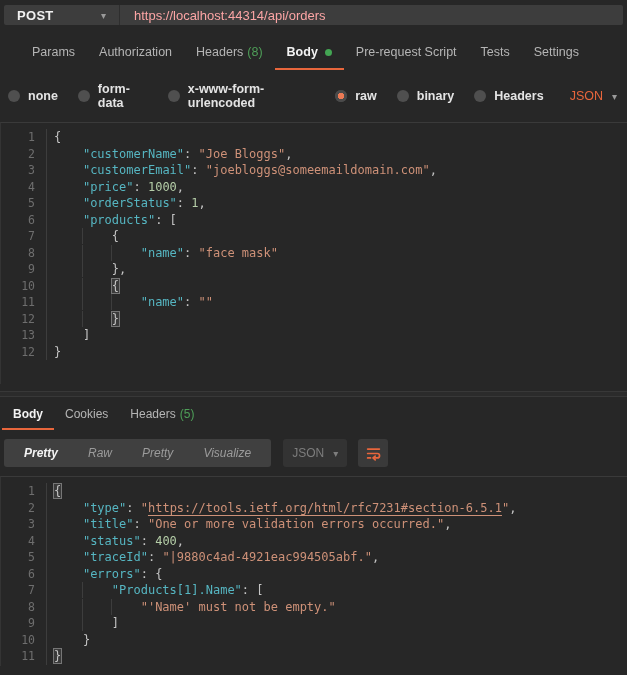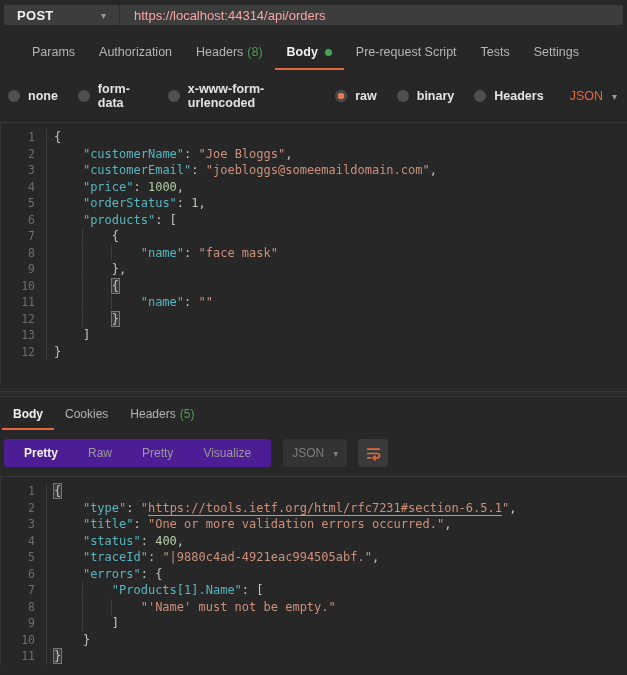--- a/index.html
+++ b/index.html
@@ -89,22 +89,22 @@
   .splitter { margin-top:7px; height:6px; background:#2b2b2b;
     border-top:1px solid #383838; border-bottom:1px solid #383838; }
 
   
   .resp-tabs { display:flex; padding:4px 0 0 2px; }
   .resp-tabs .tab { padding:6px 11px 7px 11px; font-size:12px; }
 
   
   .resp-toolbar { display:flex; align-items:center; margin:9px 4px 0 4px; }
   .seg {
-    background:#4c1d95; border-radius:3px; height:28px;
-    display:flex; align-items:center; padding:0 5px;
+    background:#404040; border-radius:3px; height:28px;
+    display:flex; align-items:center; padding:0 5px;font-style:italic;
   }
   .seg-item { padding:0 15px; font-size:12px; color:#9b9b9b; cursor:pointer; line-height:28px; }
   .seg-item.active { color:#f3f3f3; font-weight:bold; }
   .fmt-box {
     margin-left:12px; background:#333333; border-radius:3px; height:28px; width:64px;
     display:flex; align-items:center; justify-content:center; cursor:pointer;
   }
   .fmt-box .fmt { font-size:12px; color:#7d7d7d; margin-right:9px; }
   .fmt-box .chev { color:#7d7d7d; }
   .wrap-btn {

